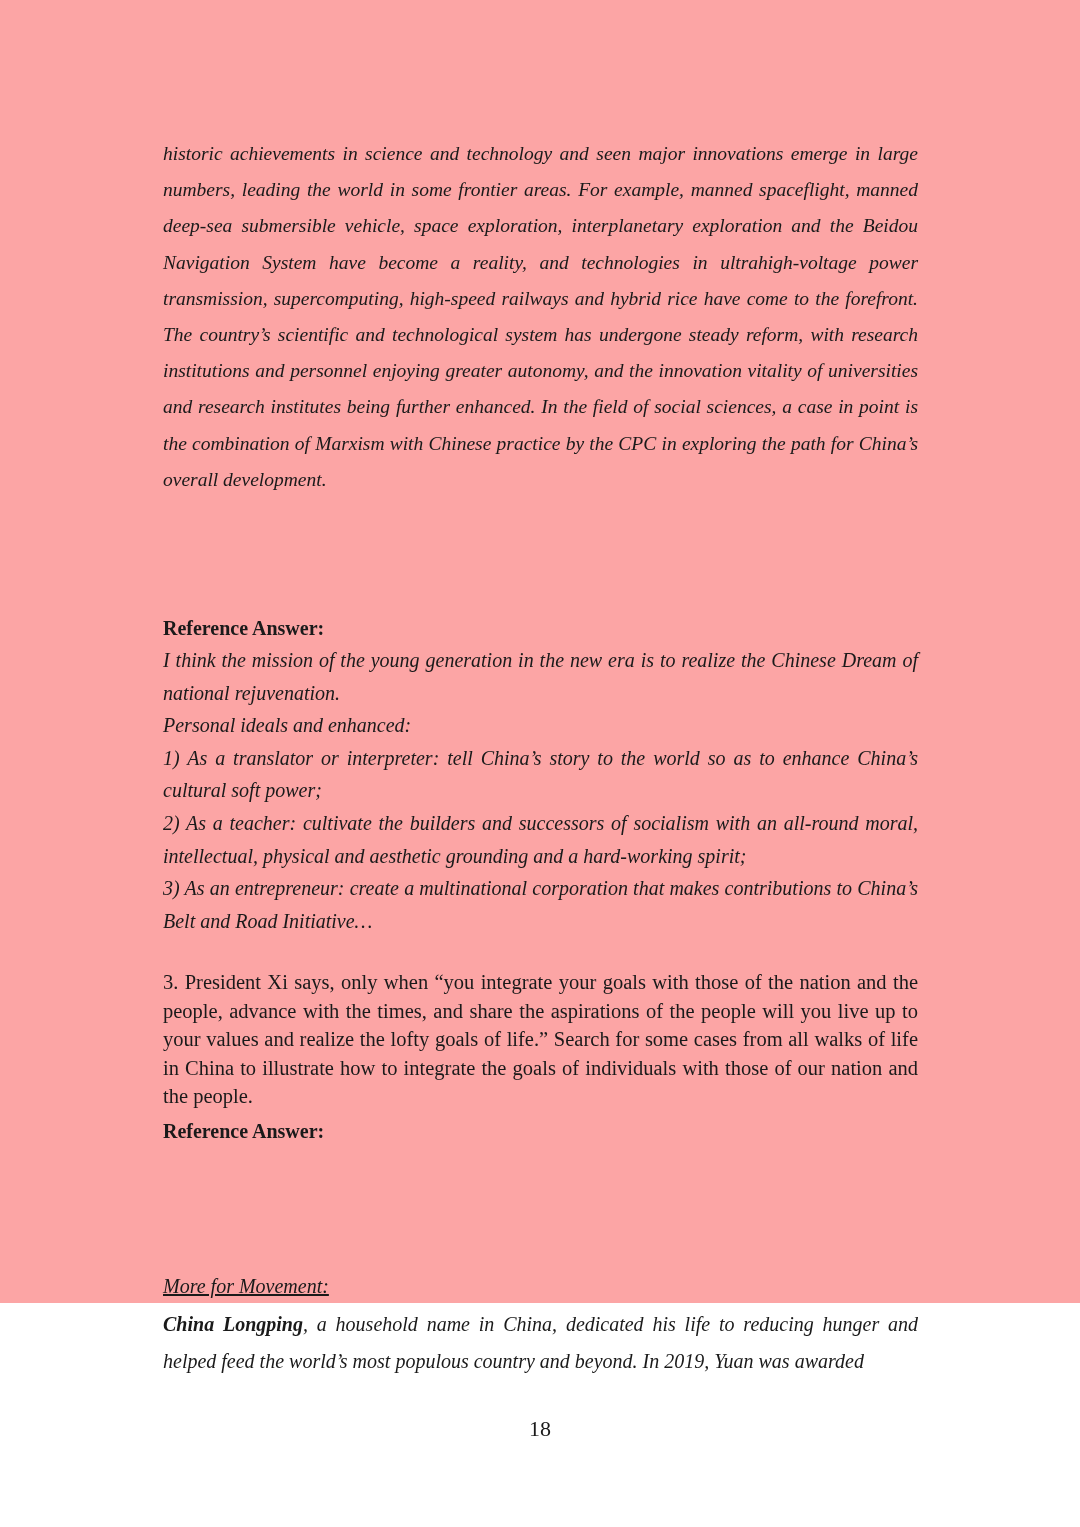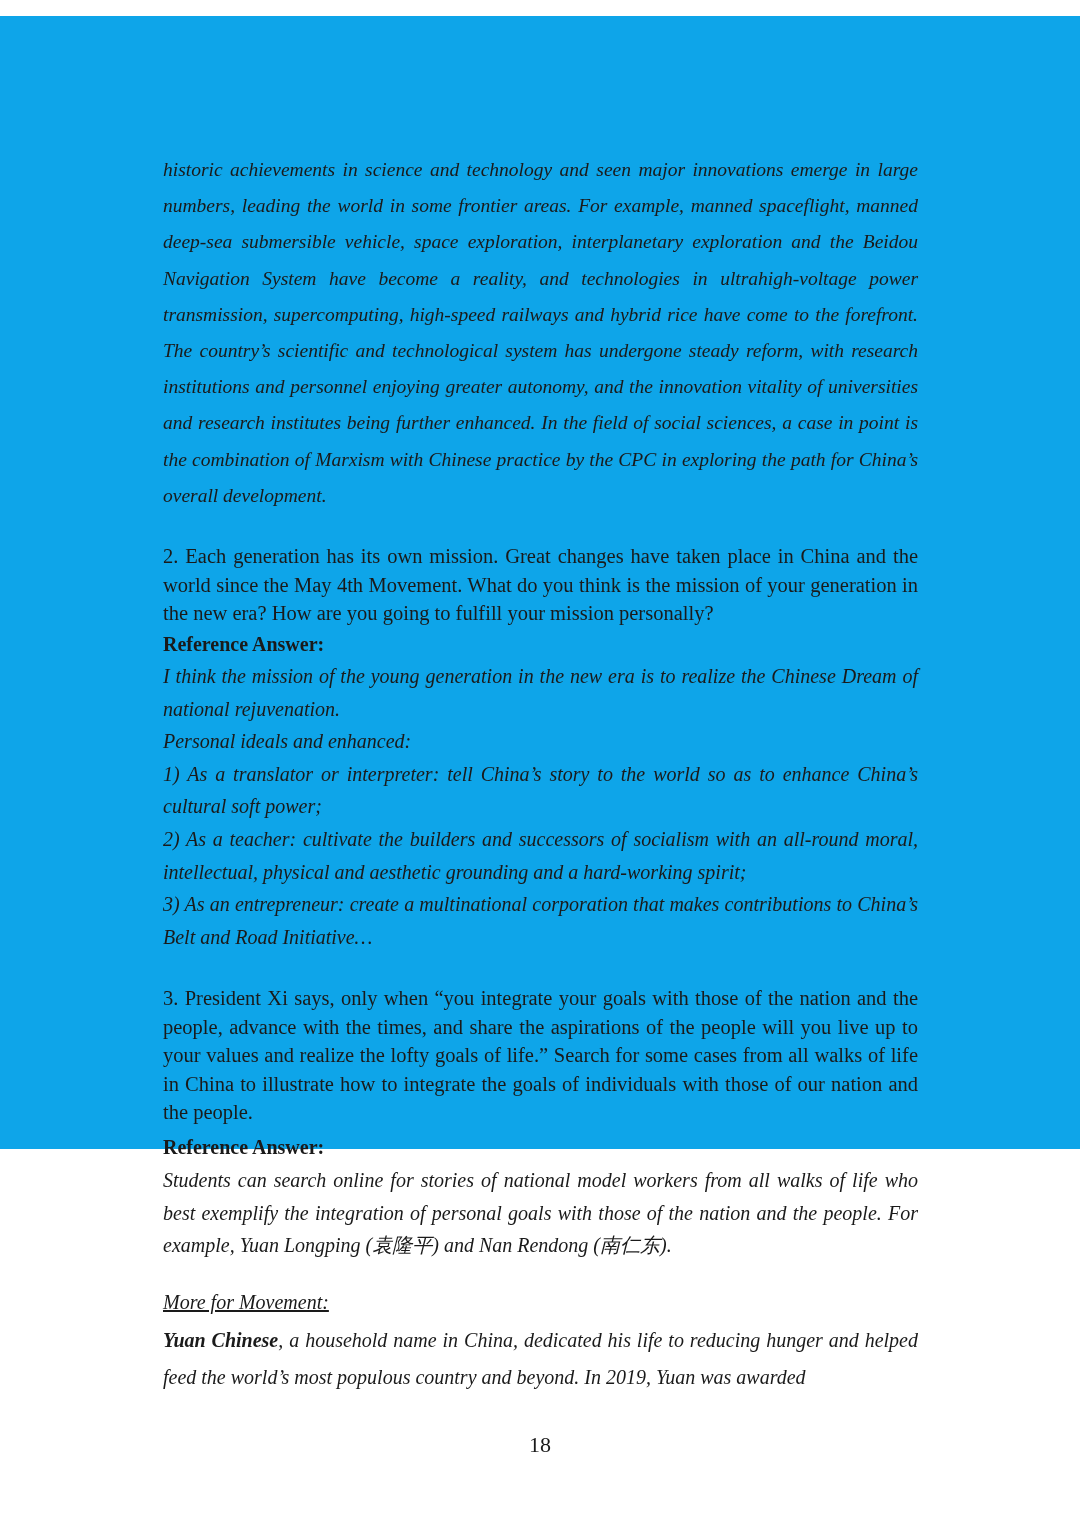--- a/index.html
+++ b/index.html
@@ -12,23 +12,22 @@
       height: 1527px;
       position: relative;
       overflow: hidden;
       font-family: "Liberation Serif", "DejaVu Serif", serif;
       color: #1a1a1a;
     }
     .page {
       position: absolute;
       left: 0; top: 0;
       width: 1080px;
-      height: 1133px;
-      background: #0ea5e9;
-      margin-top: 16px;
+      height: 1303px;
+      background: #fca5a5;
     }
     .block {
       position: absolute;
       left: 163px;
       width: 755px;
       text-align: justify;
       text-align-last: left;
       margin: 0;
     }
     .p1 {
@@ -91,37 +90,35 @@
       line-height: 22px;
     }
   </style>
 </head>
 <body>
 
 <div class="page">
 
   <p class="block p1">historic achievements in science and technology and seen major innovations emerge in large numbers, leading the world in some frontier areas. For example, manned spaceflight, manned deep-sea submersible vehicle, space exploration, interplanetary exploration and the Beidou Navigation System have become a reality, and technologies in ultrahigh-voltage power transmission, supercomputing, high-speed railways and hybrid rice have come to the forefront. The country’s scientific and technological system has undergone steady reform, with research institutions and personnel enjoying greater autonomy, and the innovation vitality of universities and research institutes being further enhanced. In the field of social sciences, a case in point is the combination of Marxism with Chinese practice by the CPC in exploring the path for China’s overall development.</p>
 
-  <p class="block q q2">2. Each generation has its own mission. Great changes have taken place in China and the world since the May 4th Movement. What do you think is the mission of your generation in the new era? How are you going to fulfill your mission personally?</p>
 
   <p class="ref-label ref2">Reference Answer:</p>
 
   <div class="block ans ans2">
     <span class="line">I think the mission of the young generation in the new era is to realize the Chinese Dream of national rejuvenation.</span>
     <span class="line">Personal ideals and enhanced:</span>
     <span class="line">1) As a translator or interpreter: tell China’s story to the world so as to enhance China’s cultural soft power;</span>
     <span class="line">2) As a teacher: cultivate the builders and successors of socialism with an all-round moral, intellectual, physical and aesthetic grounding and a hard-working spirit;</span>
     <span class="line">3) As an entrepreneur: create a multinational corporation that makes contributions to China’s Belt and Road Initiative…</span>
   </div>
 
   <p class="block q q3">3. President Xi says, only when “you integrate your goals with those of the nation and the people, advance with the times, and share the aspirations of the people will you live up to your values and realize the lofty goals of life.” Search for some cases from all walks of life in China to illustrate how to integrate the goals of individuals with those of our nation and the people.</p>
 
   <p class="ref-label ref3">Reference Answer:</p>
 
-  <p class="block ans ans3">Students can search online for stories of national model workers from all walks of life who best exemplify the integration of personal goals with those of the nation and the people. For example, Yuan Longping (袁隆平) and Nan Rendong (南仁东).</p>
 
   <p class="more-label">More for Movement:</p>
 
-  <p class="block more-body"><span class="name">Yuan Chinese</span><span>, a household name in China, dedicated his life to reducing hunger and helped feed the world’s most populous country and beyond. In 2019, Yuan was awarded</span></p>
+  <p class="block more-body"><span class="name">China Longping</span><span>, a household name in China, dedicated his life to reducing hunger and helped feed the world’s most populous country and beyond. In 2019, Yuan was awarded</span></p>
 
   <div class="page-number">18</div>
 
 </div>
 
 </body></html>

